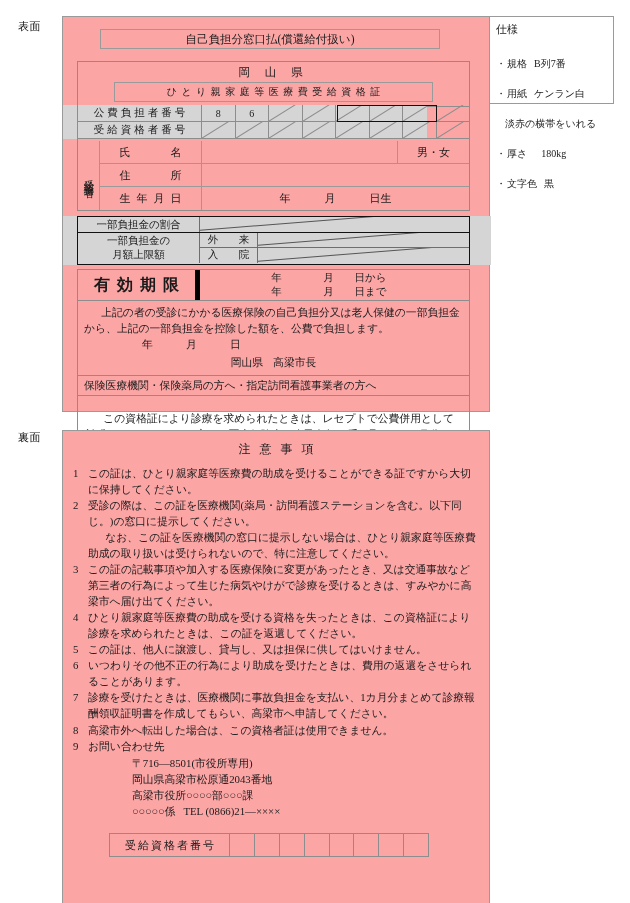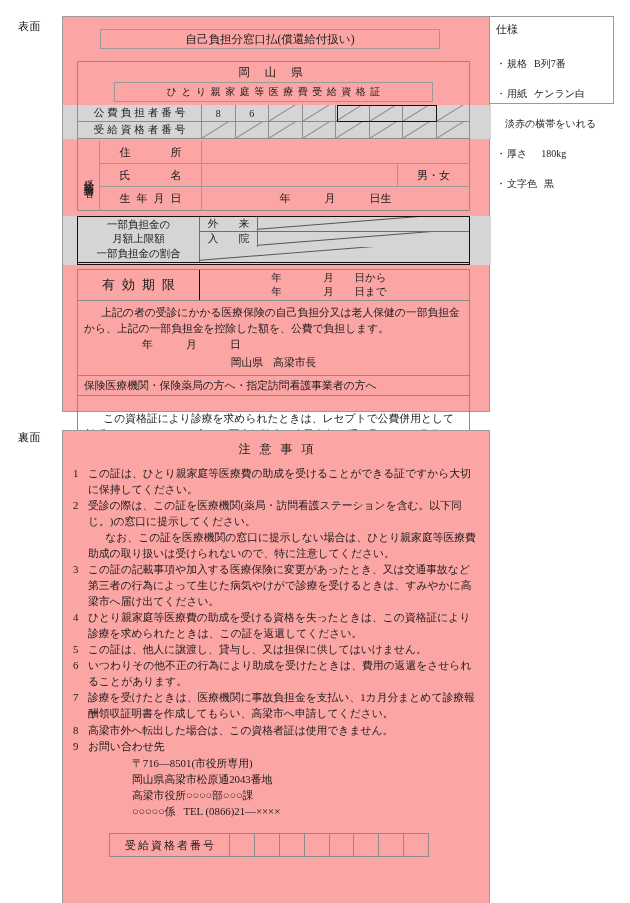--- a/index.html
+++ b/index.html
@@ -73,21 +73,21 @@
   .pref-row { height: 20px; display:flex; align-items:center; justify-content:center;
               border-bottom: none; font-size: 11.5px; letter-spacing: 6px; }
   .cert-wrap { padding: 0 36px 4px 36px; }
   .cert-box { border: 1px solid #9a9a9a; height: 20px;
               display:flex; align-items:center; justify-content:center;
               font-size: 10px; letter-spacing: 4.5px; text-indent: 4.5px; }
 
   
   #gray-band {
     position: absolute; left: 0px; top: 88px;
-    width: 428px; height: 34px;
+    width: 364px; height: 34px;
     background: #d5d5d5;
   }
   .num-row { display: flex; height: 17px; }
   .num-label {
     width: 124px; flex: 0 0 124px;
     border-right: 1px solid #8d8d8d;
     border-bottom: 1px solid #8d8d8d;
     display: flex; align-items: center; justify-content: center;
     font-size: 10.5px; letter-spacing: 3px; text-indent: 3px;
   }
@@ -159,23 +159,23 @@
 
   
   #lower-table {
     position: absolute; left: 14px; top: 252px;
     width: 393px;
     border: 1px solid #8d8d8d;
   }
   .lrow { border-bottom: 1px solid #8d8d8d; }
   .lrow:last-child { border-bottom: none; }
   .valid-row { display: flex; height: 30px; }
-  .valid-label { width: 122px; flex: 0 0 122px; border-right: 1px solid #000000;
+  .valid-label { width: 122px; flex: 0 0 122px; border-right: 5px solid #000000;
                  display:flex; align-items:center; justify-content:center;
-                 font-size: 13px; letter-spacing: 7px; text-indent: 7px; }
+                 font-size: 16px; letter-spacing: 7px; text-indent: 7px; font-weight: bold; }
   .valid-dates { flex: 1; display:flex; flex-direction: column;
                  align-items:center; justify-content:center; font-size: 10.5px; }
   .valid-dates div { display: flex; }
   .vd-y { width: 52px; text-align: center; }
   .vd-m { width: 52px; text-align: center; }
   .vd-d { width: 64px; text-align: left; }
 
   .para-block { padding: 4px 6px 5px 6px; font-size: 10.8px; line-height: 1.44; }
   .para-block p { margin: 0; }
   .para-indent { text-indent: 1.6em; }
@@ -249,27 +249,27 @@
           <div class="cert-box">ひとり親家庭等医療費受給資格証</div>
         </div>
       </div>
       <div style="height:34px;"></div>
       <div class="recip-wrap">
         <div class="recip-side">
           <span class="vtext">受給資格者</span>
         </div>
         <div class="recip-rows">
           <div class="rrow">
-            <div class="r-label">住　　所</div>
-            <div class="r-field"></div>
-          </div>
-          <div class="rrow">
             <div class="r-label">氏　　名</div>
             <div class="r-field"></div>
             <div class="r-sex">男・女</div>
+          </div>
+          <div class="rrow">
+            <div class="r-label">住　　所</div>
+            <div class="r-field"></div>
           </div>
           <div class="rrow">
             <div class="r-label">生年月日</div>
             <div class="r-field">
               <div class="dob-line">
                 <span>年</span>
                 <span>月</span>
                 <span>日生</span>
               </div>
             </div>
@@ -305,39 +305,39 @@
               <div class="num-cell slash"></div>
               <div class="num-cell slash"></div>
             </div>
         </div>
         <div id="heavy-frame" style="left: 258.5px; width: 100.875px;"></div>
       </div>
     </div>
 
     <div id="burden-block">
       <div id="burden-inner">
+        <div class="b-row" style="height:16px; border-bottom:1.7px solid #111;">
+          <div class="b-label">一部負担金の割合</div>
+          <div class="b-val"></div>
+        </div>
         <div class="b-row" style="height:29.5px;">
           <div class="b-label b-two">
             <span>一部負担金の</span>
             <span>月額上限額</span>
           </div>
           <div style="display:flex; flex-direction:column; flex:1;">
             <div style="display:flex; height:50%; border-bottom:1px solid #6e6e6e;">
               <div class="b-sub">外　来</div>
               <div class="b-val"></div>
             </div>
             <div style="display:flex; height:50%;">
               <div class="b-sub">入　院</div>
               <div class="b-val"></div>
             </div>
           </div>
-        </div>
-        <div class="b-row" style="height:16px; border-bottom:1.7px solid #111;">
-          <div class="b-label">一部負担金の割合</div>
-          <div class="b-val"></div>
         </div>
       </div>
     </div>
 
     <div id="lower-table">
       <div class="lrow">
         <div class="valid-row">
           <div class="valid-label">有効期限</div>
           <div class="valid-dates">
             <div>

